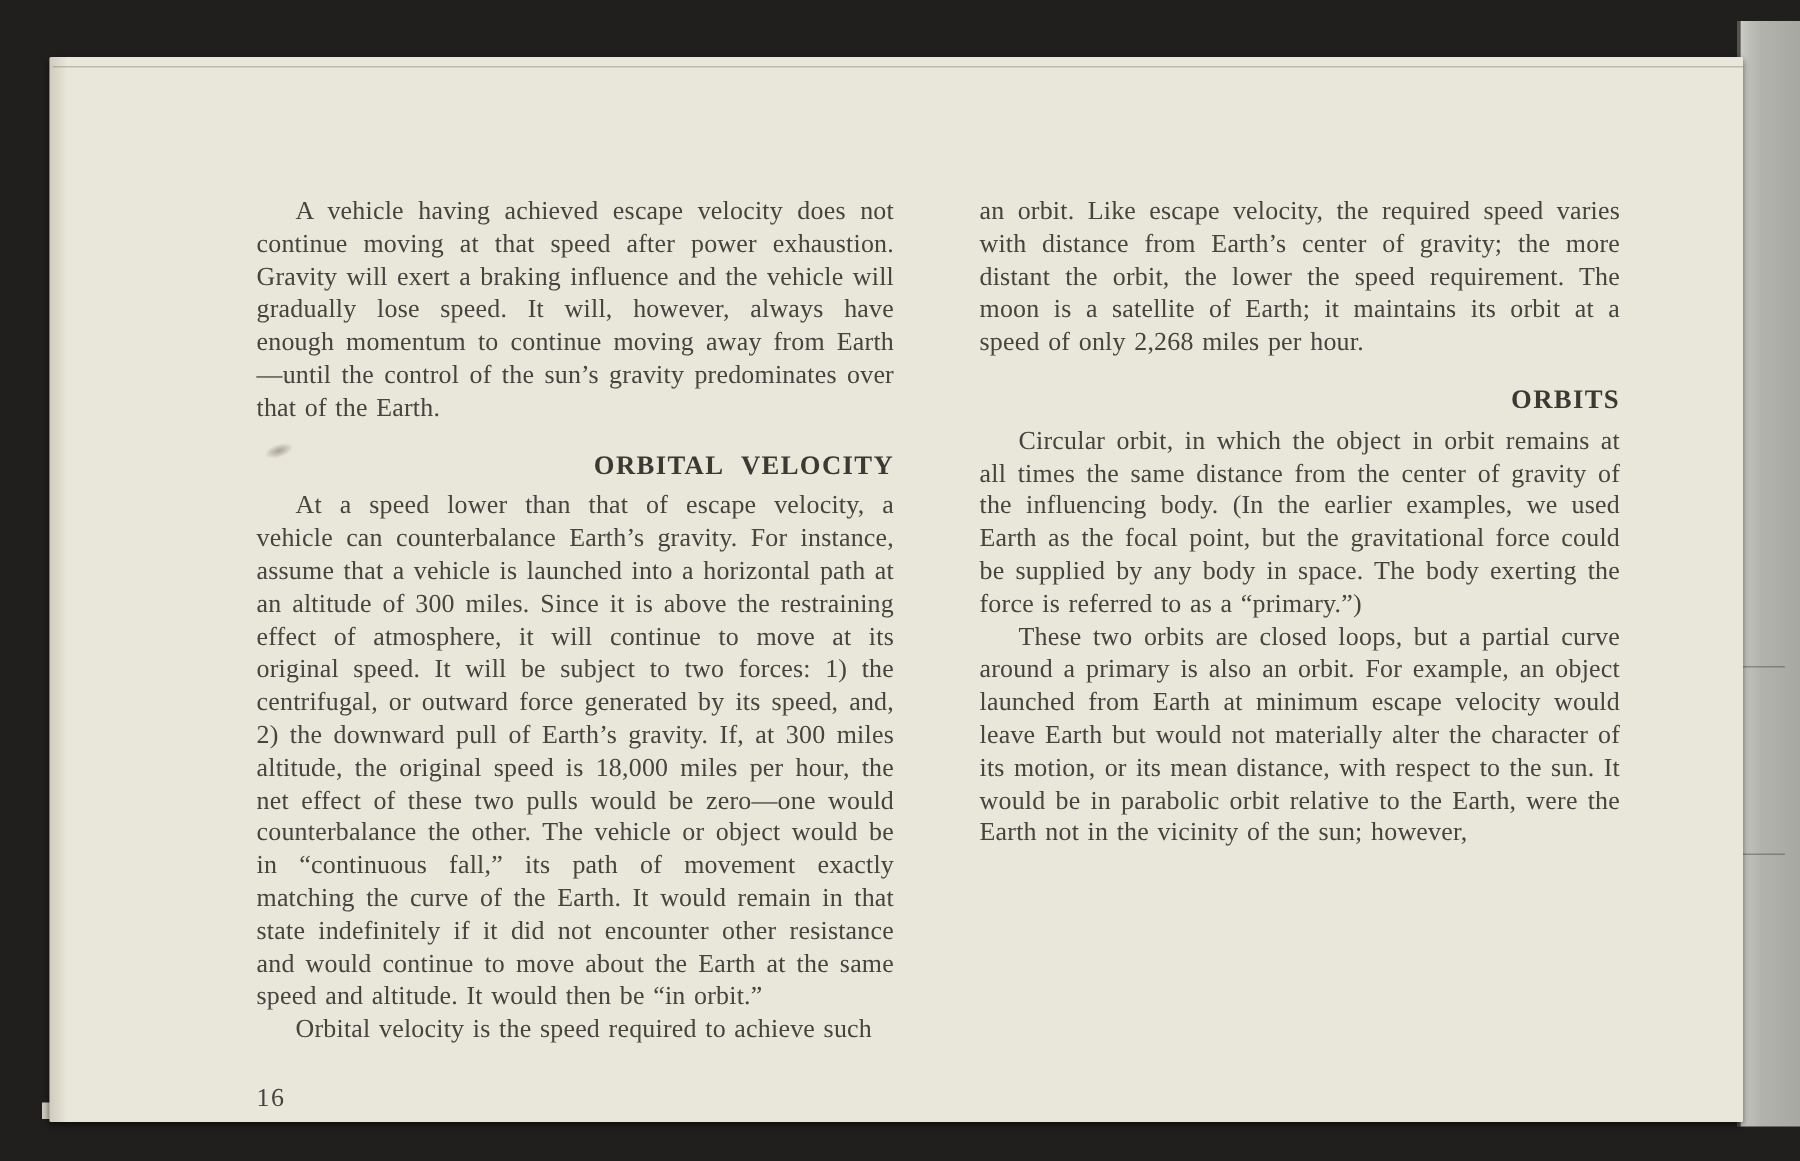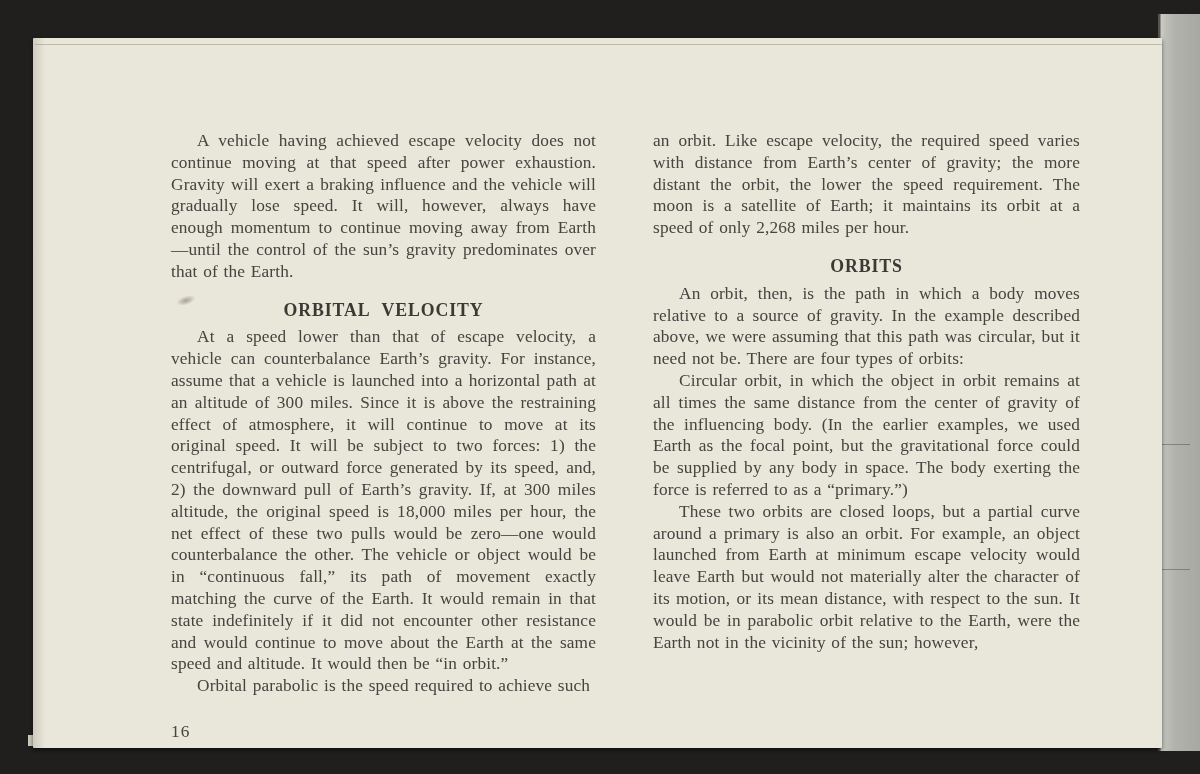--- a/index.html
+++ b/index.html
@@ -79,21 +79,21 @@
   .col-right { left: 620px; width: 427px; }
   .para { margin: 0; }
   .para.indent { text-indent: 26px; }
   .heading {
     font-size: 17.8px;
     font-weight: bold;
     color: var(--heading-ink);
     letter-spacing: .9px;
     word-spacing: 7px;
     margin: 17px 0 5px 0;
-    text-align: center;
+    text-align: right;
     text-indent: 0;
   }
   .bold { font-weight: normal; }
   .page-number {
     position: absolute;
     left: 138px; top: 684px;
     font-size: 17.3px;
     color: var(--ink);
     letter-spacing: 1px;
   }
@@ -109,24 +109,23 @@
 
 <div class="page-corner-sliver"></div>
 
 <div class="page">
   <div class="smudge"></div>
 
   <div class="col col-left">
       <p class="para indent"><span>A vehicle having achieved escape velocity does not continue moving at that speed after power exhaustion. Gravity will exert a braking influence and the vehicle will gradually lose speed. It will, however, always have enough momentum to continue moving away from Earth—until the control of the sun’s gravity predominates over that of the Earth.</span></p>
       <h2 class="heading">ORBITAL VELOCITY</h2>
       <p class="para indent"><span>At a speed lower than that of escape velocity, a vehicle can counterbalance Earth’s gravity. For instance, assume that a vehicle is launched into a horizontal path at an altitude of 300 miles. Since it is above the restraining effect of atmosphere, it will continue to move at its original speed. It will be subject to two forces: 1) the centrifugal, or outward force generated by its speed, and, 2) the downward pull of Earth’s gravity. If, at 300 miles altitude, the original speed is 18,000 miles per hour, the net effect of these two pulls would be zero—one would counterbalance the other. The vehicle or object would be in “continuous fall,” its path of movement exactly matching the curve of the Earth. It would remain in that state indefinitely if it did not encounter other resistance and would continue to move about the Earth at the same speed and altitude. It would then be “in orbit.”</span></p>
-      <p class="para indent"><span>Orbital parabolic is the speed required to achieve such</span></p>
+      <p class="para indent"><span>Orbital velocity is the speed required to achieve such</span></p>
     </div>
   <div class="col col-right">
       <p class="para"><span>an orbit. Like escape velocity, the required speed varies with distance from Earth’s center of gravity; the more distant the orbit, the lower the speed requirement. The moon is a satellite of Earth; it maintains its orbit at a speed of only 2,268 miles per hour.</span></p>
       <h2 class="heading">ORBITS</h2>
-      <p class="para indent"><span>An orbit, then, is the path in which a body moves relative to a source of gravity. In the example described above, we were assuming that this path was circular, but it need not be. There are four types of orbits:</span></p>
       <p class="para indent"><span class="bold">Circular orbit,</span><span> in which the object in orbit remains at all times the same distance from the center of gravity of the influencing body. (In the earlier examples, we used Earth as the focal point, but the gravitational force could be supplied by any body in space. The body exerting the force is referred to as a “primary.”)</span></p>
       <p class="para indent"><span>These two orbits are closed loops, but a partial curve around a primary is also an orbit. For example, an object launched from Earth at minimum escape velocity would leave Earth but would not materially alter the character of its motion, or its mean distance, with respect to the sun. It would be in </span><span class="bold">parabolic orbit</span><span> relative to the Earth, were the Earth not in the vicinity of the sun; however,</span></p>
     </div>
 
   <div class="page-number">16</div>
 </div>
 
 </body></html>

